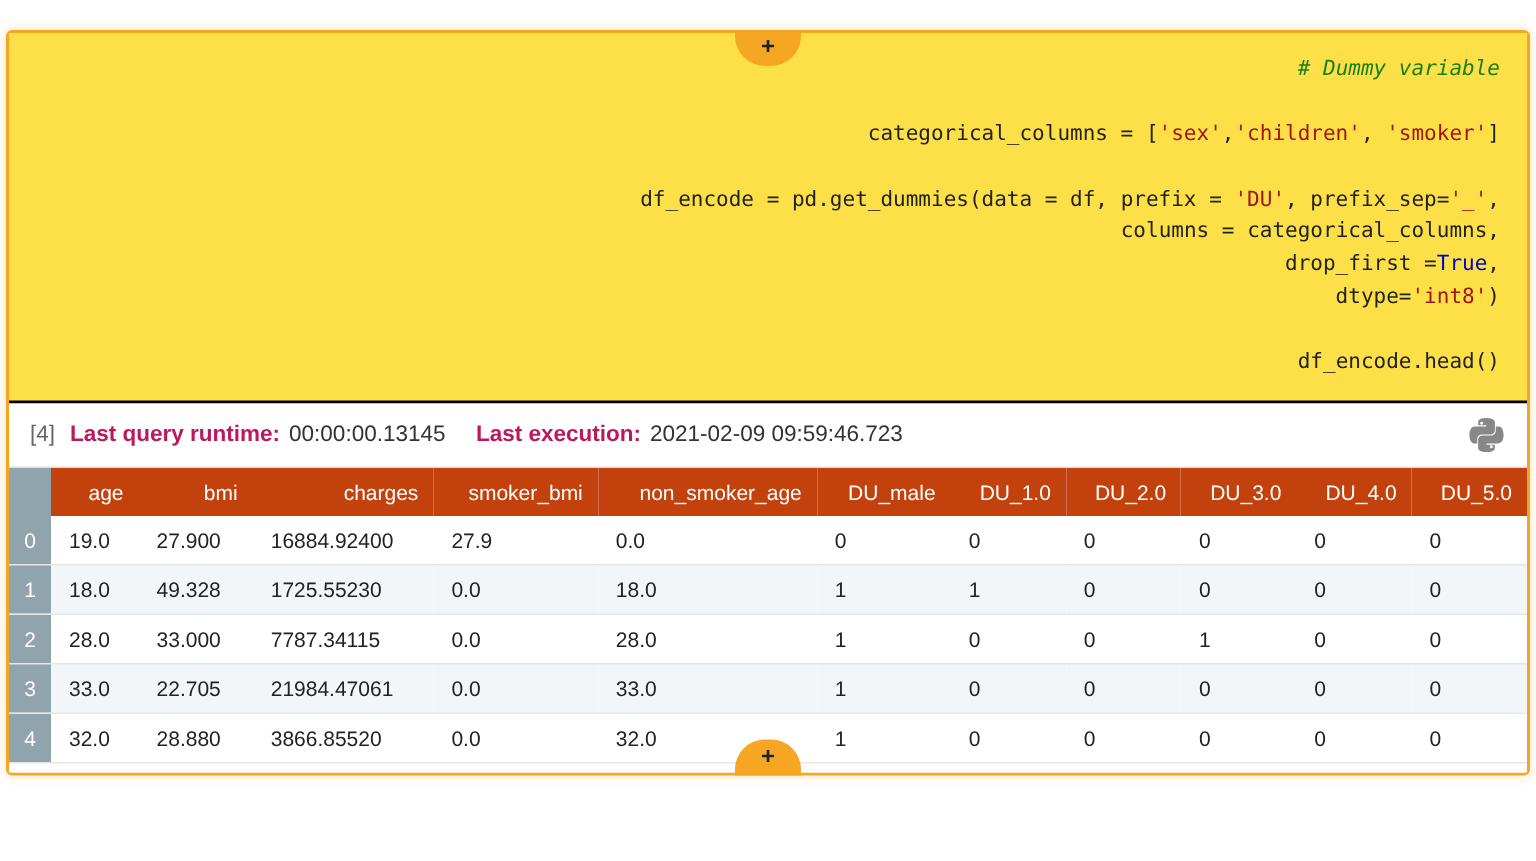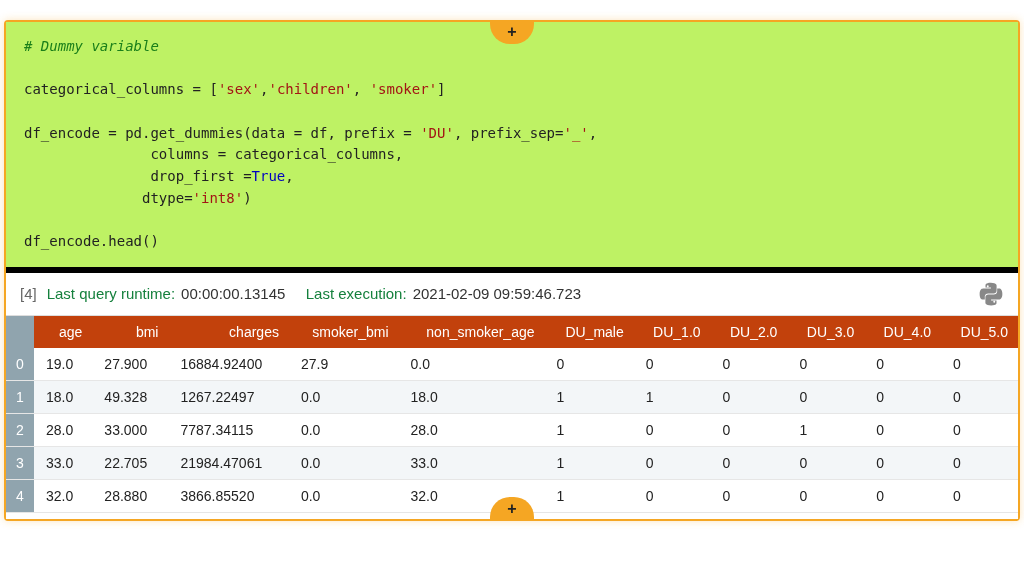--- a/index.html
+++ b/index.html
@@ -28,45 +28,46 @@
     justify-content: center;
     font-size: 16px;
     font-weight: 700;
     color: #222;
     cursor: pointer;
     z-index: 5;
   }
   .add-btn-top { top: -2px; border-radius: 0 0 20px 20px; }
   .add-btn-bottom { bottom: -2px; border-radius: 20px 20px 0 0; }
   .code-area {
-    background: #bef264;
+    background: #fde047;
     padding: 14px 18px 14px 18px;
     font-family: "Menlo","Monaco","Consolas",monospace;
     font-size: 14px;
     line-height: 1.55;
-    border-bottom: 6px solid #000000;
+    border-bottom: 2px solid #000000;
     white-space: pre;
     overflow-x: auto;
     color: #222;
+    text-align: right;
   }
   .tok-comment { color: #1a7f1a; font-style: italic; }
   .tok-str { color: #a31515; }
   .tok-kw { color: #0000c0; }
   .status-bar {
     background: #fff;
     padding: 8px 14px;
     font-size: 15px;
     color: #333;
     display: flex;
     align-items: center;
     gap: 6px;
     border-bottom: 1px solid #ddd;
   }
   .status-idx { color:#666; font-weight:400; margin-right:4px;}
-  .status-label { color:#15803d; font-weight:400;}
+  .status-label { color:#be185d; font-weight:700;}
   .status-val { color:#333; font-weight:400;}
   .lang-icon {
     margin-left:auto;
     width:26px;height:26px;
     position:relative;
   }
   .lang-icon svg { width:26px;height:26px; }
   .output-area {
     background:#fff;
     padding: 0 0 6px 0;
@@ -170,21 +171,21 @@
             <td>0</td>
             <td>0</td>
             <td>0</td>
             <td>0</td>
             <td>0</td>
           </tr>
           <tr class="stripe">
             <td class="idx">1</td>
             <td>18.0</td>
             <td>49.328</td>
-            <td>1267.22497</td>
+            <td>1725.55230</td>
             <td>0.0</td>
             <td>18.0</td>
             <td>1</td>
             <td>1</td>
             <td>0</td>
             <td>0</td>
             <td>0</td>
             <td>0</td>
           </tr>
           <tr>

